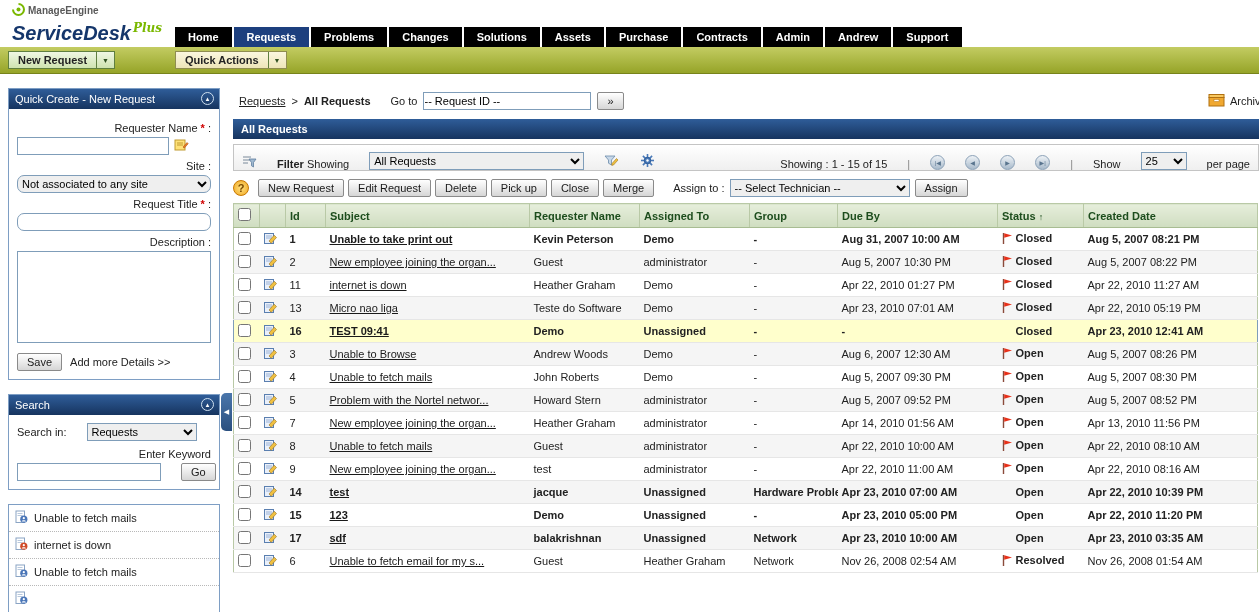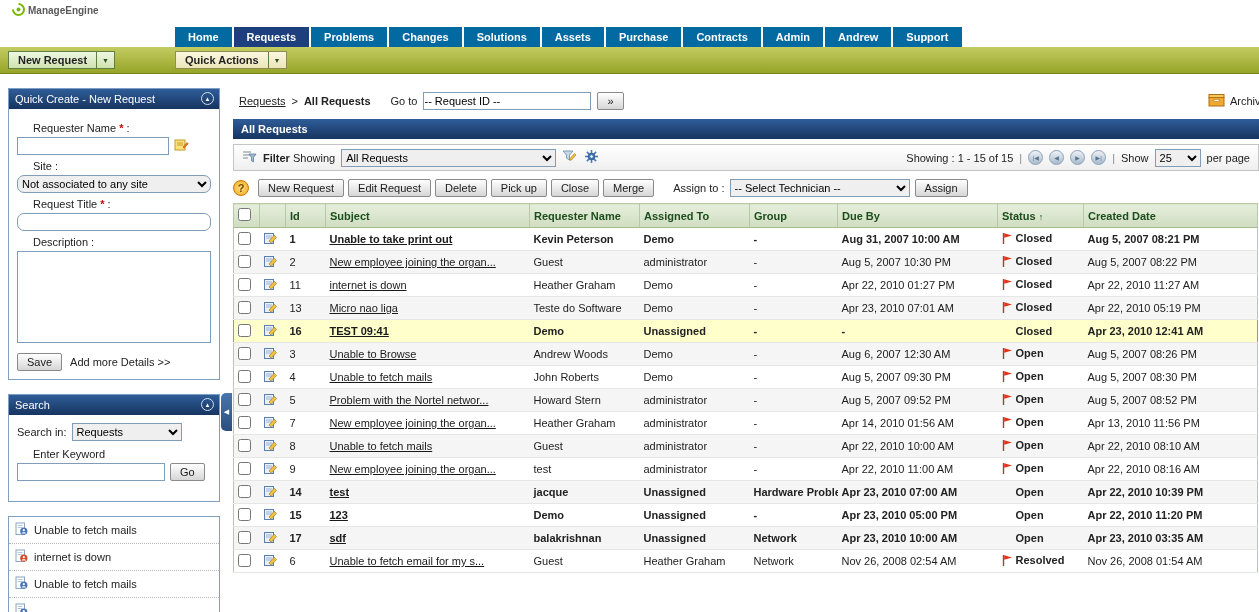--- a/index.html
+++ b/index.html
@@ -6,64 +6,64 @@
   html,body { width:1259px; height:612px; overflow:hidden; }
   body { font-family:"Liberation Sans", sans-serif; font-size:11px; background:#fff; position:relative; color:#222; }
 
   
   .topbar { position:absolute; top:0; left:0; width:1259px; height:47px; background:#fff; }
   .logo { position:absolute; left:12px; top:3px; }
   .logo-top { font-size:10px; font-weight:bold; color:#5a5a5a; display:flex; align-items:center; gap:3px; }
   .logo-main { font-size:20px; font-weight:bold; font-style:italic; color:#15366b; line-height:20px; }
   .logo-main .plus { font-size:12px; color:#7ab800; vertical-align:super; margin-left:2px; font-family:"DejaVu Serif", serif; }
   .tabs { position:absolute; left:175px; bottom:0; display:flex; height:20px; }
-  .tab { background:#0369a1; color:#fff; font-weight:bold; padding:0 13px; line-height:20px; margin-right:2px; cursor:pointer; white-space:nowrap; }
+  .tab { background:#000000; color:#fff; font-weight:bold; padding:0 13px; line-height:20px; margin-right:2px; cursor:pointer; white-space:nowrap; }
   .tab.active { background:#1d3f7e; }
 
   
   .strip { position:absolute; top:47px; left:0; width:1259px; height:27px;
            background:linear-gradient(#c3cc62,#96a428); border-bottom:1px solid #77831a; display:flex; align-items:center; gap:60px; padding-left:8px; }
   .split { display:inline-flex; align-items:center; height:18px; border:1px solid #5f7f3f; background:linear-gradient(#eff7e3,#cfe3b0); font-weight:bold; cursor:pointer; }
   .split .lbl { padding:0 9px; }
   .split .arr { border-left:1px solid #5f7f3f; padding:0 5px; font-size:7px; color:#2f4f1f; align-self:stretch; display:flex; align-items:center; }
   .split.cream { background:linear-gradient(#fbf7df,#ede5b8); border-color:#8f8d50; }
 
   
   .sidebar { position:absolute; left:8px; top:88px; width:212px; }
   .panel { border:1px solid #7e9ec4; background:#fff; margin-bottom:14px; }
   .ph { background:linear-gradient(#2f5d99,#16345f); color:#fff; font-weight:normal; padding:4px 6px; position:relative; }
   .ph .collapse { position:absolute; right:5px; top:3px; width:13px; height:13px; border:1px solid #cfe0f0; border-radius:50%; font-size:7px; line-height:12px; text-align:center; color:#fff; cursor:pointer; }
   .pb { padding:8px; }
-  .flabel { margin:5px 16px 3px; }
+  .flabel { margin:5px 0 3px;text-align:right; }
   .red { color:#d00000; font-weight:bold; }
   .txt, .sel, .ta { border:1px solid #7f9db9; font-size:11px; font-family:"Liberation Sans", sans-serif; height:18px; }
   .ta { height:92px; width:100%; resize:none; }
   .w100p { width:100%;border-radius:7px; }
   .frow { display:flex; align-items:center; gap:5px; }
   .frow .txt { width:152px; }
   .btn { font-size:11px; font-family:"Liberation Sans", sans-serif; padding:2px 9px; background:linear-gradient(#ffffff,#d6d6d6); border:1px solid #8a8a8a; border-radius:2px; cursor:pointer; white-space:nowrap; color:#1a1a1a; }
   .saverow { margin-top:8px; display:flex; align-items:center; gap:8px; }
   .addmore { cursor:pointer; }
-  .srow { display:flex; align-items:center; gap:5px; margin-bottom:7px; }
+  .srow { display:flex; align-items:center; gap:20px; margin-bottom:7px; }
   .ritem { display:flex; align-items:center; gap:6px; padding:5px 6px; border-bottom:1px dotted #b8b8b8; cursor:pointer; }
   .ritem:last-child { border-bottom:none; }
   .handle { position:absolute; left:221px; top:393px; width:11px; height:38px; background:linear-gradient(#4a76ab,#2a4f7f); color:#fff; border-radius:5px 0 0 5px; font-size:7px; display:flex; align-items:center; justify-content:center; cursor:pointer; }
 
   
   .content { position:absolute; left:233px; top:88px; width:1026px; }
   .crumbs { display:flex; align-items:center; gap:6px; padding:4px 0 9px 6px; position:relative; }
   .crumb-link { text-decoration:underline; cursor:pointer; }
   .crumb-cur { font-weight:bold; }
   .goto-lbl { margin-left:14px; }
   .goto-input { width:168px; }
   .archived { position:absolute; left:975px; top:5px; display:flex; align-items:center; gap:5px; white-space:nowrap; cursor:pointer; }
 
   .listbar { background:linear-gradient(#2f5d99,#16345f); color:#fff; font-weight:bold; padding:4px 8px; }
 
-  .filterbar { border:1px solid #c4c4c4; background:linear-gradient(#ffffff,#efefef); height:27px; display:flex; align-items:center; gap:6px; margin-top:5px; padding:0 8px; }
+  .filterbar { border:1px solid #c4c4c4; background:linear-gradient(#ffffff,#efefef); height:27px; display:flex; align-items:flex-end; gap:20px; margin-top:5px; padding:0 8px; }
   .spacer { flex:1; }
   .pgbtn { width:15px; height:15px; border-radius:50%; background:linear-gradient(#eef2f6,#a8bacb); border:1px solid #8ca2b8; color:#59748e; font-size:6px; display:inline-flex; align-items:center; justify-content:center; cursor:pointer; white-space:nowrap; }
   .pipe { color:#8a8a8a; }
   .showsel { width:46px; }
 
   .actionbar { display:flex; align-items:center; gap:5px; margin:8px 0 6px; }
   .help { width:16px; height:16px; border-radius:50%; background:radial-gradient(#ffe080,#f0a820); border:1px solid #c87800; color:#7a4a00; font-weight:bold; text-align:center; line-height:14px; cursor:pointer; margin-right:4px; }
   .assign-lbl { margin-left:10px; }
 
   table.grid { border-collapse:collapse; table-layout:fixed; width:1024px; margin-top:2px; border:1px solid #b9c9a6; }
@@ -85,20 +85,23 @@
 <body>
 
 <div class="topbar">
   <div class="logo">
     <div class="logo-top">
       <span><svg width="13" height="13" viewBox="0 0 13 13">
             <path d="M6.5 1 A5.5 5.5 0 1 1 1 6.5" fill="none" stroke="#7ab800" stroke-width="2"></path>
             <circle cx="6.5" cy="6.5" r="2" fill="#7ab800"></circle>
           </svg></span>
       <span>ManageEngine</span>
+    </div>
+    <div class="logo-main">
+      <span>ServiceDesk</span><span class="plus">Plus</span>
     </div>
   </div>
   <nav class="tabs">
       <div class="tab">Home</div>
       <div class="tab active">Requests</div>
       <div class="tab">Problems</div>
       <div class="tab">Changes</div>
       <div class="tab">Solutions</div>
       <div class="tab">Assets</div>
       <div class="tab">Purchase</div>
@@ -167,21 +170,21 @@
       <span class="collapse">▴</span>
     </div>
     <div class="pb">
       <div class="srow">
         <span>Search in:</span>
         <select class="sel" style="width:110px">
           <option>Requests</option>
         </select>
       </div>
       <div class="flabel">Enter Keyword</div>
-      <div class="srow" style="margin-bottom:12px">
+      <div class="srow" style="margin-bottom:0">
         <input class="txt" style="width: 148px;">
         <button class="btn">Go</button>
       </div>
     </div>
   </section>
 
   <section class="panel">
     <div id="recent-list">
         <div class="ritem">
           <span><svg width="13" height="14" viewBox="0 0 13 14">

